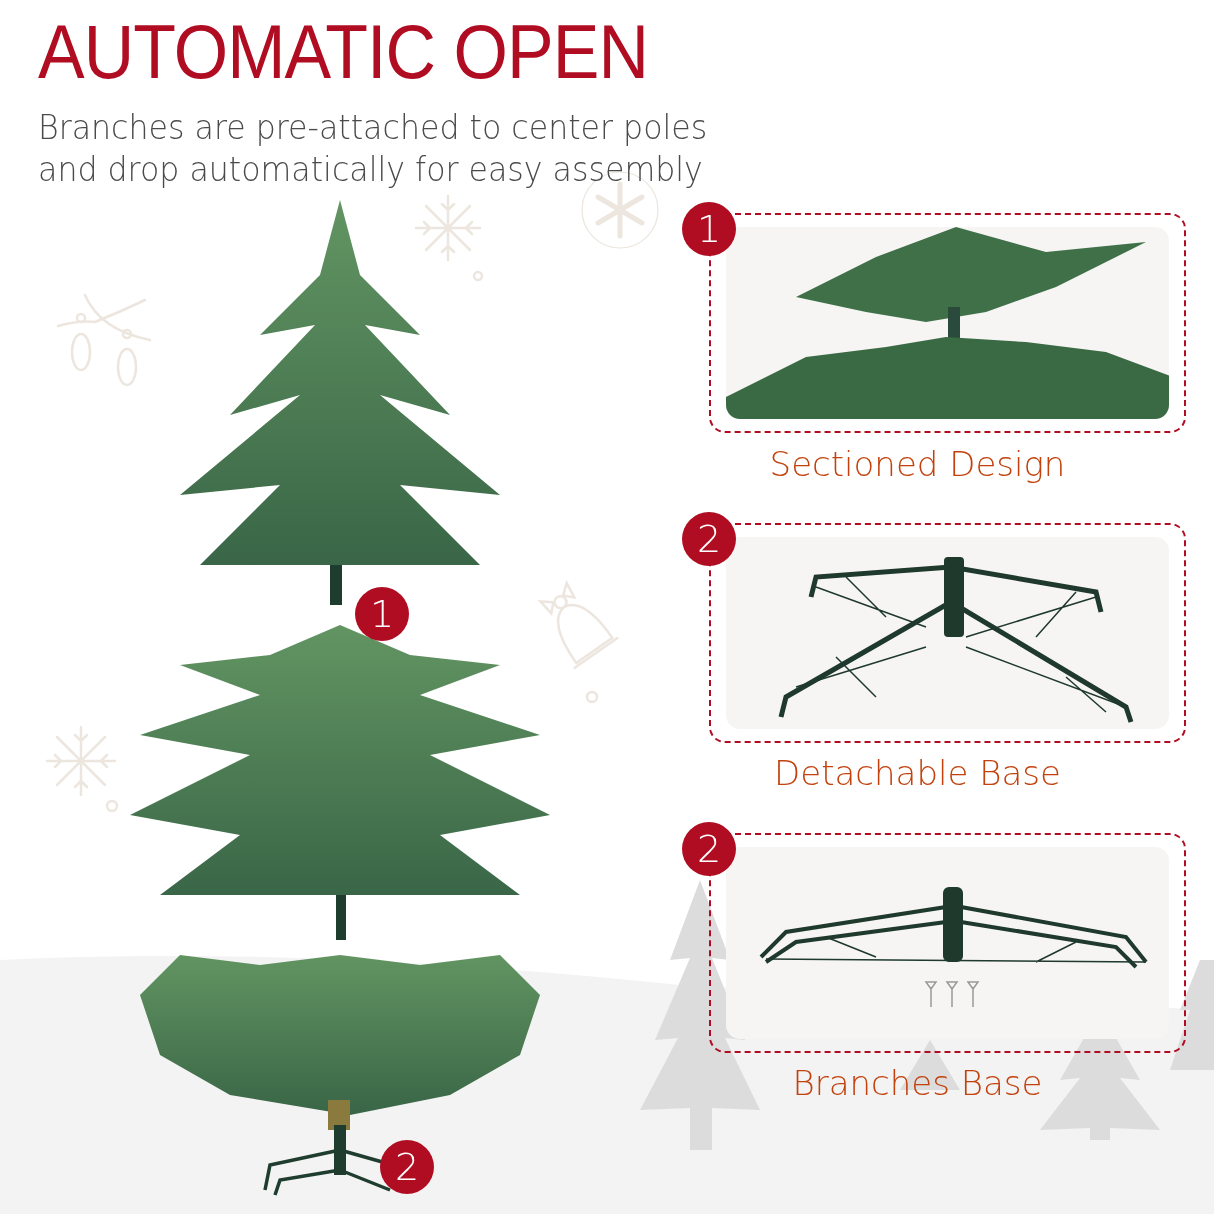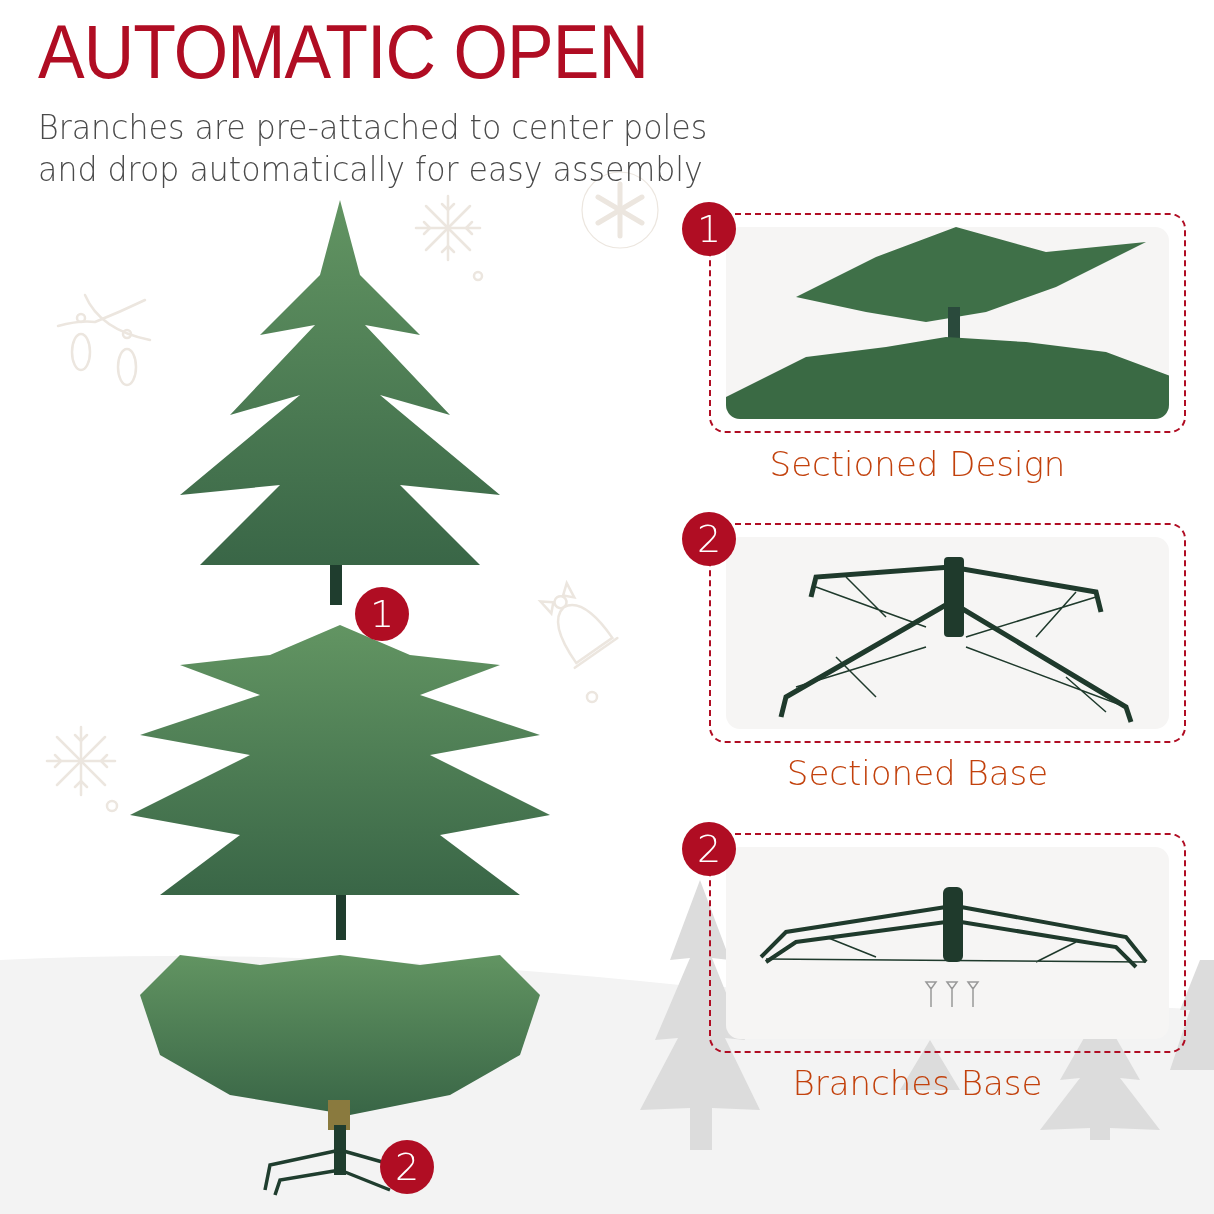--- a/index.html
+++ b/index.html
@@ -168,21 +168,21 @@
         <path d="M225 65 L400 170 L405 185"></path>
       </g>
       <g stroke-width="1.5">
         <path d="M90 50 L200 90 M120 40 L160 80 M370 60 L240 100 M350 55 L310 100 M70 150 L200 110 M110 120 L150 160 M400 170 L240 110 M340 140 L380 175"></path>
       </g>
       <rect x="218" y="20" width="20" height="80" rx="4" fill="#1f3a2c" stroke="none"></rect>
     </svg>
   </div>
 </div>
 <div class="badge" style="left:682px;top:512px;">2</div>
-<div class="card-label" style="top:753px;">Sectioned Base</div>
+<div class="card-label" style="top:753px;">Detachable Base</div>
 
 <div class="card" style="top:833px;">
   <div class="card-inner">
     <svg width="447" height="196" viewBox="0 0 447 196" stroke="#1f3a2c" fill="none">
       <g stroke-width="4">
         <path d="M220 60 L60 85 L35 110"></path>
         <path d="M220 75 L70 95 L40 115"></path>
         <path d="M235 60 L400 90 L420 115"></path>
         <path d="M235 75 L390 100 L410 120"></path>
       </g>

